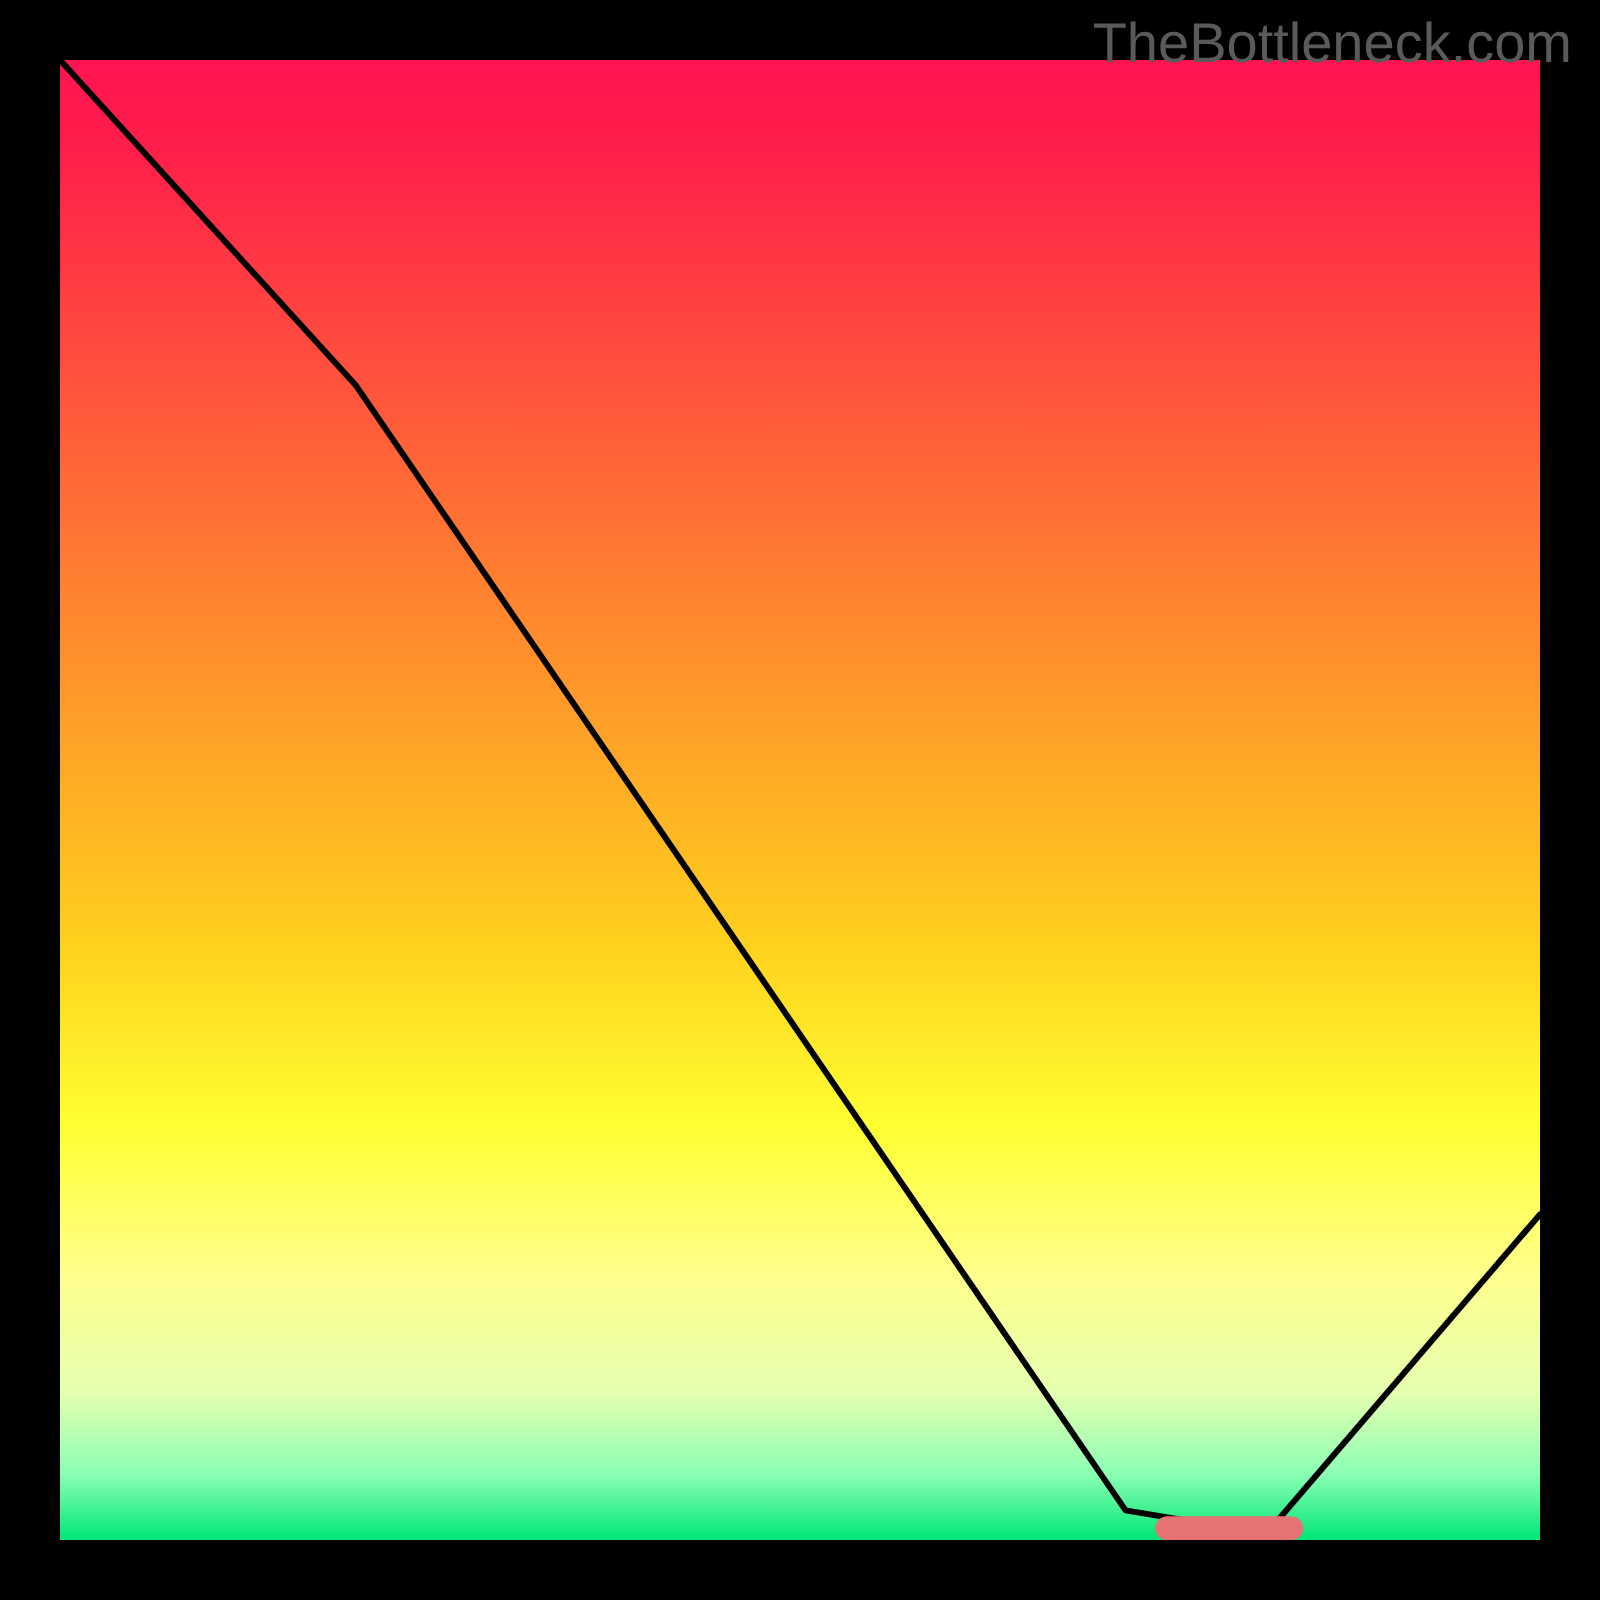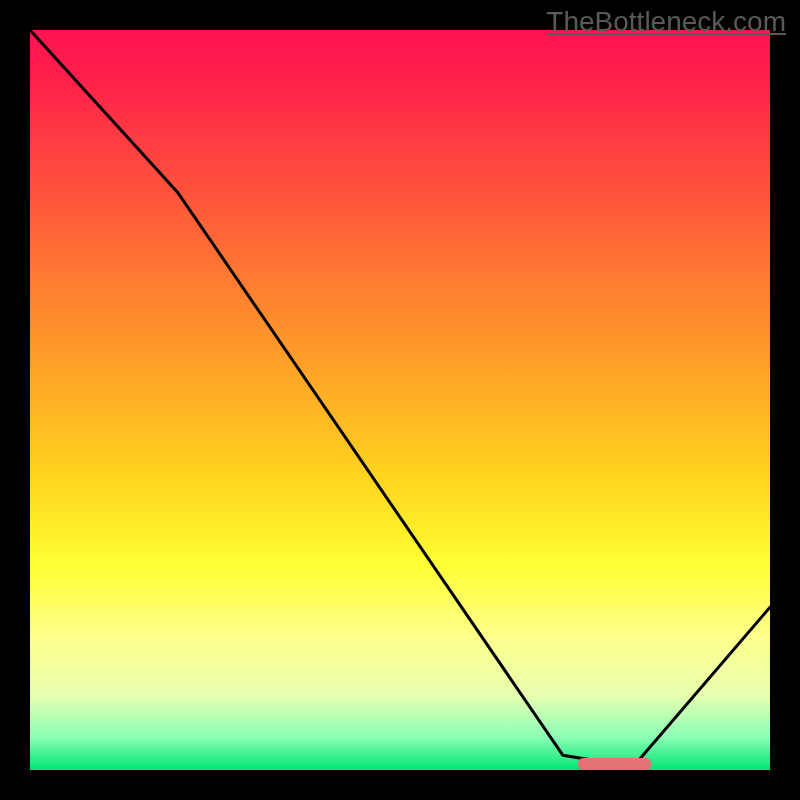--- a/index.html
+++ b/index.html
@@ -27,21 +27,20 @@
   }
   .watermark {
     position: absolute;
     top: 6px;
     right: 14px;
     color: #5a5a5a;
     font-size: 28px;
     letter-spacing: 0px;
     user-select: none;
     pointer-events: none;
-    text-decoration: underline;
   }
   svg { display: block; }
 </style>
 </head>
 <body>
 
 <div class="frame">
 
   <div class="plot-area">
     <svg viewBox="0 0 740 740" width="740" height="740">

